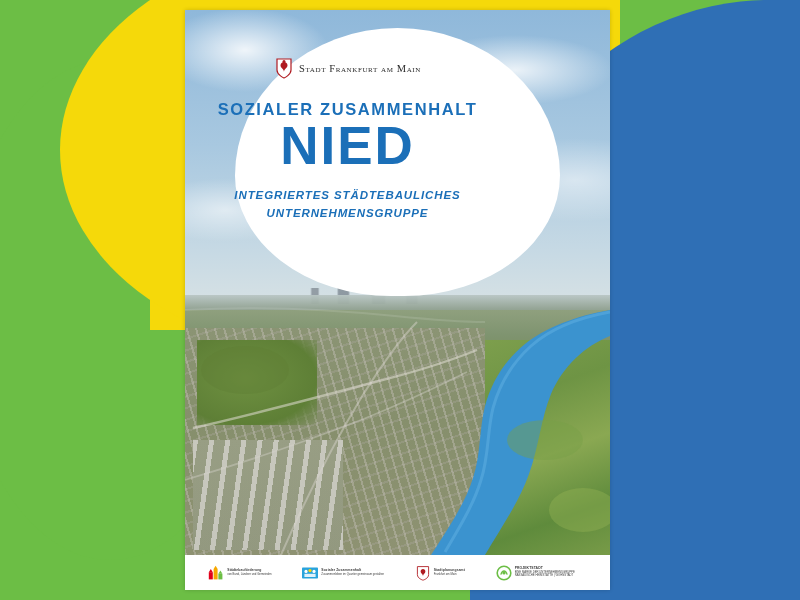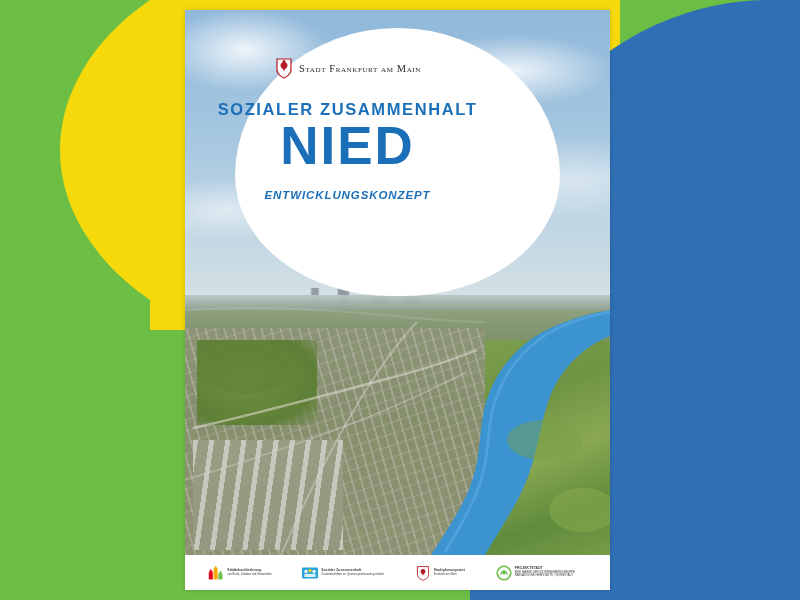--- a/index.html
+++ b/index.html
@@ -310,21 +310,22 @@
           <circle cx="10" cy="5.6" r="1.5" fill="#b01c22"></circle>
         </svg>
         <span class="crest-text">Stadt Frankfurt am Main</span>
       </div>
 
       <div class="kicker">SOZIALER ZUSAMMENHALT</div>
 
       <div class="bigtitle">NIED</div>
 
       <div class="subtitle">
-        <div>ENTWICKLUNGSKONZEPT</div>
+        <div>INTEGRIERTES STÄDTEBAULICHES</div>
+        <div>UNTERNEHMENSGRUPPE</div>
       </div>
     </div>
 
     <div class="logo-strip">
 
       <div class="logo">
         <svg class="logo-mark" viewBox="0 0 20 20">
           <rect x="1" y="9" width="5" height="9" fill="#e2001a"></rect>
           <rect x="7" y="5" width="5" height="13" fill="#f6a800"></rect>
           <rect x="13" y="11" width="5" height="7" fill="#6cbe45"></rect>

